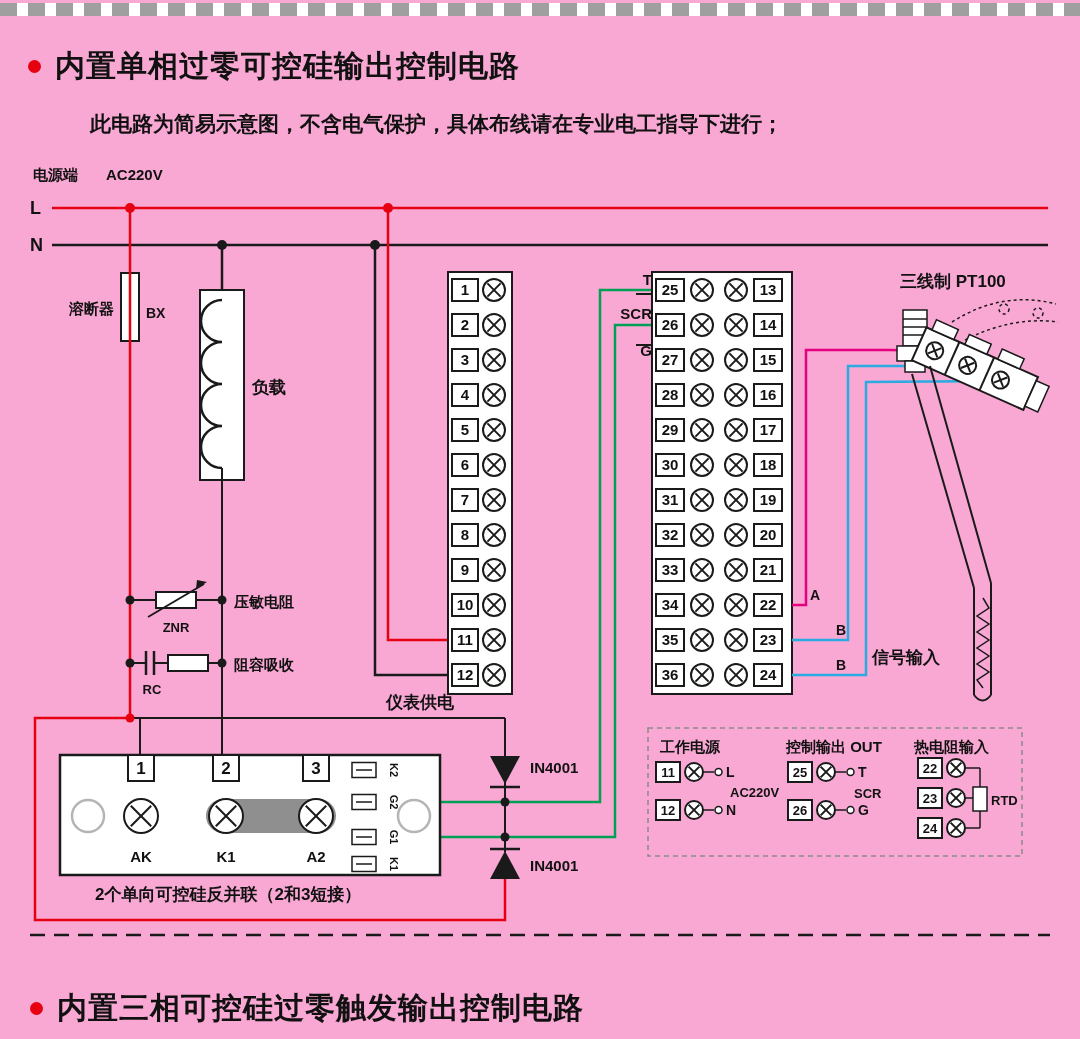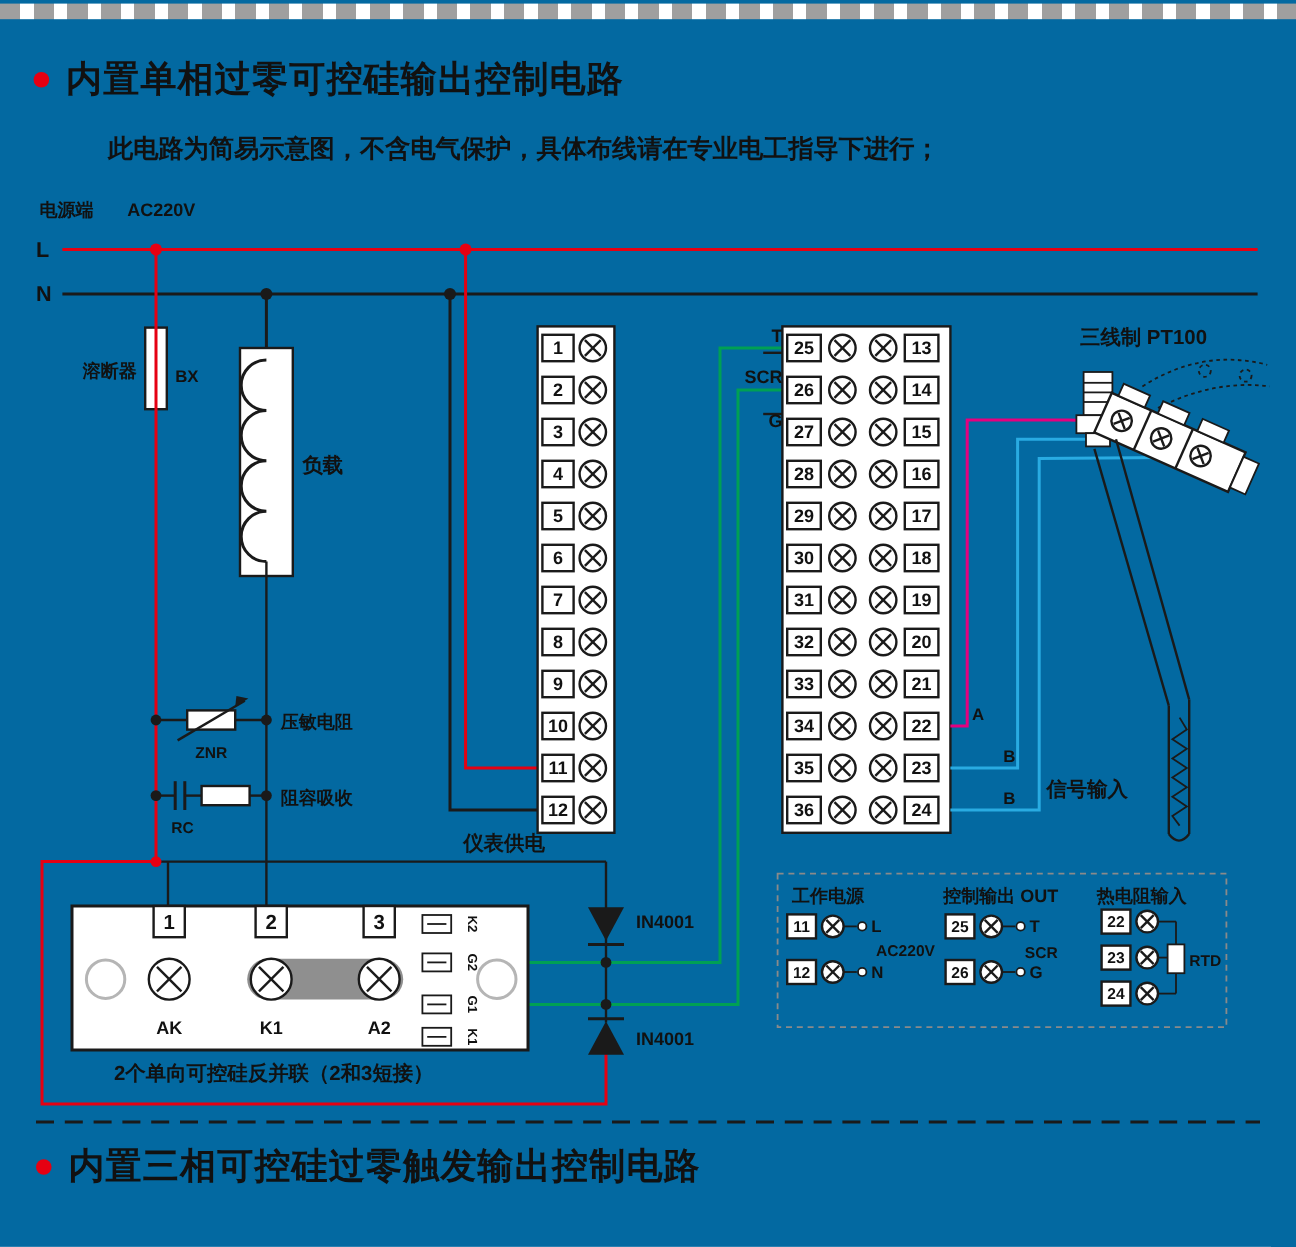--- a/index.html
+++ b/index.html
@@ -1,28 +1,28 @@
 <!DOCTYPE html>
 <html style="--c-red: #E60012; --c-green: #00A054; --c-magenta: #E4007F; --c-cyan: #29ABE2; --c-gray_bar: #8F8F8F;"><head>
 <meta charset="utf-8">
 <style>
   :root{
     --c-red:#E60012; --c-green:#00A054; --c-magenta:#E4007F; --c-cyan:#29ABE2; --c-gray_bar:#8F8F8F;
   }
   *{box-sizing:border-box}
   body{margin:0;background:#fff}
-  .page{position:relative;width:1080px;height:1039px;background:#0369a1;overflow:hidden;
+  .page{position:relative;width:1080px;height:1039px;background:#f9a8d4;overflow:hidden;
         font-family:"Liberation Sans","DejaVu Sans",sans-serif;color:#111;}
   .torn{position:absolute;left:0;top:3px;width:100%;height:13px;
         background:repeating-linear-gradient(90deg,#9f9f9f 0 17px,#fff 17px 28px);}
   .sec-title{position:absolute;display:flex;align-items:center;gap:14px;}
   .sec-title .bullet{width:13px;height:13px;border-radius:50%;background:var(--c-red);flex:0 0 auto;}
   .sec-title h2{margin:0;font-size:30px;font-weight:bold;letter-spacing:1px;}
   .t1{left:28px;top:46px}
-  .t2{left:30px;top:952px}
+  .t2{left:30px;top:988px}
   .subtitle{position:absolute;left:56px;top:110px;font-size:21px;font-weight:bold;margin-left:34px;}
   svg.diagram{position:absolute;left:0;top:0;width:1080px;height:1039px;}
   svg text{font-family:"Liberation Sans","DejaVu Sans",sans-serif;font-weight:bold;fill:#111;stroke:none;}
   .box{stroke:#1a1a1a;stroke-width:2;fill:#fff;}
   .st-blk{stroke:#1a1a1a;fill:none}
   .st-red{stroke:var(--c-red);fill:none}
   .st-grn{stroke:var(--c-green);fill:none}
   .st-mag{stroke:var(--c-magenta);fill:none}
   .st-cyn{stroke:var(--c-cyan);fill:none}
   .w15{stroke-width:1.5}.w2{stroke-width:2}.w25{stroke-width:2.5}

